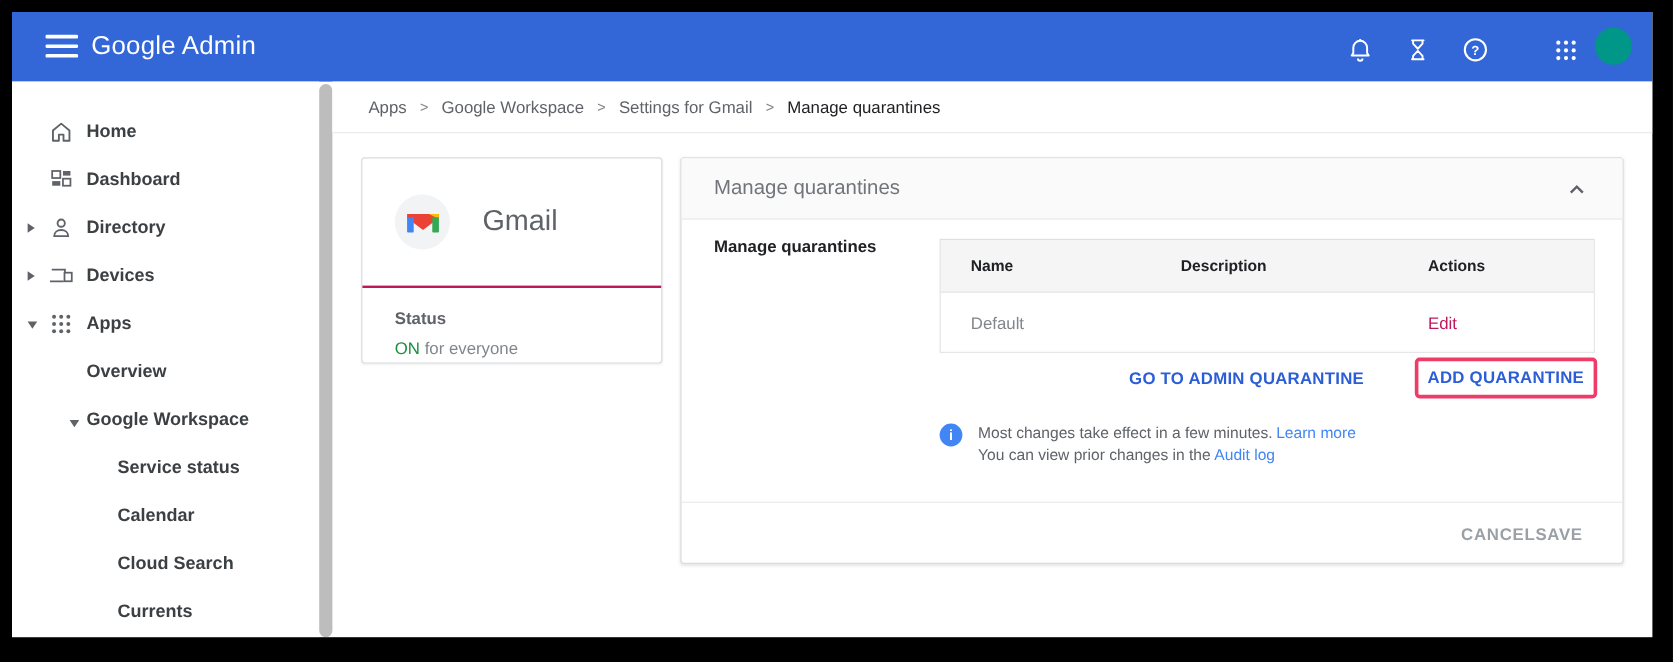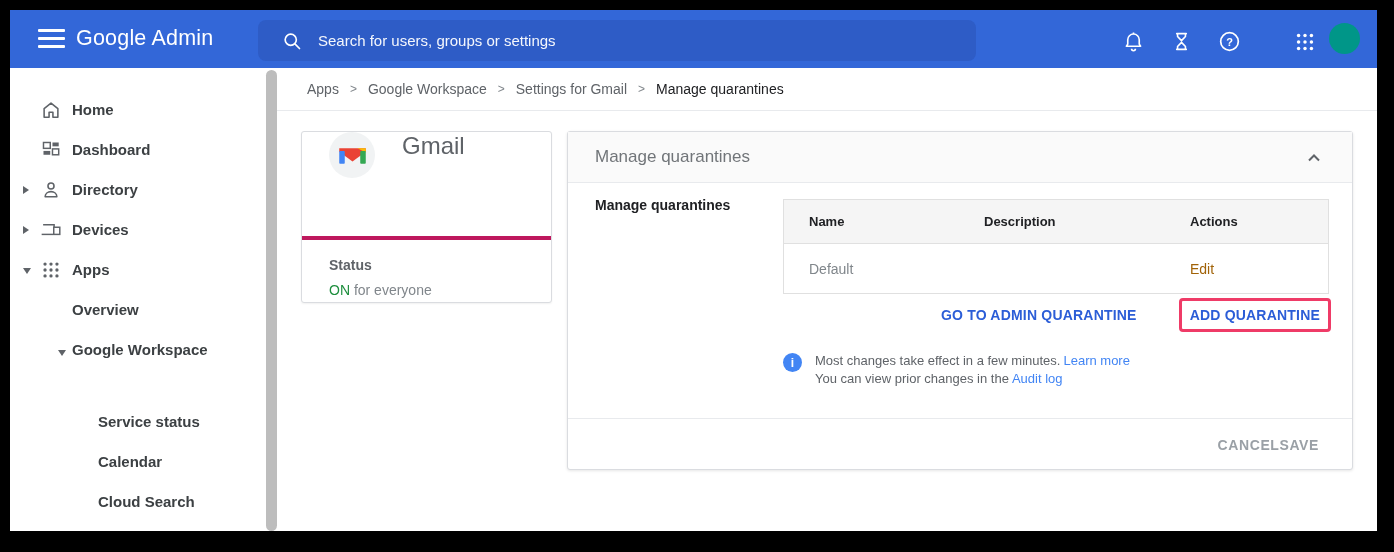--- a/index.html
+++ b/index.html
@@ -21,53 +21,53 @@
 
   
   .sidebar { position:absolute; left:0; top:58px; width:256px; height:463px; background:#fff; padding-top:22px;font-weight:bold; }
   .nav-item { position:relative; height:40px; cursor:pointer; }
   .nav-arrow { position:absolute; left:13px; top:16px; width:0; height:0; }
   .tri-right { border-top:4.5px solid transparent; border-bottom:4.5px solid transparent; border-left:6.5px solid #5f6368; }
   .tri-down  { border-left:4.5px solid transparent; border-right:4.5px solid transparent; border-top:6.5px solid #5f6368; margin-top:2px; }
   .nav-arrow-sub { position:absolute; left:48px; top:18px; }
   .nav-icon { position:absolute; left:30px; top:9px; width:22px; height:22px; }
   .nav-label { position:absolute; left:62px; top:11px; font-size:15px; color:#3c4043; white-space:nowrap; }
-  .nav-label.lvl3 { left:88px;margin-top:32px; }
+  .nav-label.lvl3 { left:88px; }
   .nav-scrollbar { position:absolute; left:256px; top:60px; width:11px; height:461px; background:#bdbdbd; border-radius:6px; cursor:pointer; }
 
   
   .breadcrumb-bar { position:absolute; left:267px; top:58px; width:1100px; height:43px; background:#fff; border-bottom:1px solid #e8eaed; display:flex; align-items:center; padding-left:30px; }
   .crumb { font-size:14px; color:#5f6368; cursor:pointer; }
   .crumb-sep { font-size:12px; color:#80868b; margin:0 11px; }
   .crumb.current { color:#202124; font-weight:500; cursor:default; }
 
   
   .app-card { position:absolute; left:291px; top:121px; width:251px; height:172px; background:#fff; border:1px solid #dadce0; border-radius:3px; box-shadow:0 1px 2px rgba(0,0,0,0.06); }
-  .app-card-top { height:108px; border-bottom:4px solid #be185d; display:flex; padding-left:27px; }
+  .app-card-top { height:108px; border-bottom:2px solid #be185d; display:flex; align-items:center; padding-left:27px; }
   .app-logo-circle { width:46px; height:46px; border-radius:50%; background:#f1f3f4; display:flex; align-items:center; justify-content:center; }
   .app-name { font-size:24px; color:#5f6368; margin-left:27px; }
   .app-card-status { padding:17px 0 0 27px; }
   .status-label { font-size:14px; font-weight:bold; color:#5f6368; }
   .status-line { margin-top:9px; font-size:14px; color:#80868b; }
   .status-on { color:#1e8e3e; }
 
   
   .settings-card { position:absolute; left:557px; top:121px; width:786px; height:339px; background:#fff; border:1px solid #dadce0; border-radius:3px; box-shadow:0 1px 3px rgba(0,0,0,0.10); }
   .panel-header { position:relative; height:51px; background:#fafafa; border-bottom:1px solid #e8eaed; }
   .panel-title { position:absolute; left:27px; top:15px; font-size:17px; color:#717579; }
   .panel-collapse { position:absolute; right:26px; top:14px; width:24px; height:24px; cursor:pointer; }
   .panel-body { position:relative; height:287px; }
   .section-label { position:absolute; left:27px; top:14px; font-size:14px; font-weight:bold; color:#202124; }
 
   .q-table { position:absolute; left:215px; top:16px; width:546px; border:1px solid #e0e0e0; }
   .q-thead { display:grid; grid-template-columns:175px 206px 1fr; height:44px; background:#f5f5f5; border-bottom:1px solid #e0e0e0; align-items:center; }
   .q-th { font-size:13px; font-weight:bold; color:#202124; padding-left:25px; }
   .q-row { display:grid; grid-template-columns:175px 206px 1fr; height:49px; background:#fff; align-items:center; }
   .q-cell { font-size:14px; color:#80868b; padding-left:25px; }
-  .q-cell a { color:#a16207; text-decoration:none; cursor:pointer; }
+  .q-cell a { color:#be185d; text-decoration:none; cursor:pointer; }
 
   .links-row { position:absolute; top:115px; right:21px; height:34px; display:flex; align-items:center;gap:29px; }
   .action-link { font-size:14px; font-weight:bold; color:#2b5dd7; letter-spacing:0.2px; text-decoration:none; cursor:pointer; white-space:nowrap; }
   .go-link { margin-right:13px; }
   .add-box { border:3px solid #ef3b67; border-radius:4px; padding:5px 8px; }
 
   .info-row { position:absolute; left:215px; top:169px; display:flex; }
   .info-icon { width:19px; height:19px; border-radius:50%; background:#4285f4; color:#fff; font-size:12px; font-weight:bold; display:flex; align-items:center; justify-content:center; flex:0 0 auto; margin-top:1px; }
   .info-text { margin-left:13px; font-size:13px; color:#5f6368; line-height:17.5px; }
   .info-text a { color:#4285f4; text-decoration:none; cursor:pointer; margin-left:3px; }
@@ -82,27 +82,20 @@
   <div id="window">
 
     <div class="appbar">
       <div class="hamburger">
         <span></span>
           <span></span>
           <span></span>
       </div>
       <div class="brand">Google Admin</div>
 
-      <div class="searchbar">
-        <svg width="20" height="20" viewBox="0 0 24 24">
-          <circle cx="10.5" cy="10.5" r="6.7" fill="none" stroke="#fff" stroke-width="2"></circle>
-          <line x1="15.5" y1="15.5" x2="21" y2="21" stroke="#fff" stroke-width="2" stroke-linecap="round"></line>
-        </svg>
-        <input class="search-input" placeholder="Search for users, groups or settings" style="">
-      </div>
 
       <div class="appbar-icon" style="left:1112px">
         <svg width="23" height="23" viewBox="0 0 24 24" fill="none" stroke="#fff" stroke-width="1.7">
           <path d="M12 4.2a6 6 0 0 0-6 6v4.6L4.6 17h14.8L18 14.8v-4.6a6 6 0 0 0-6-6z" stroke-linejoin="round"></path>
           <path d="M10 19.6a2 2 0 0 0 4 0"></path>
           <line x1="12" y1="2.6" x2="12" y2="4.2"></line>
         </svg>
       </div>
       <div class="appbar-icon" style="left:1160px">
         <svg width="21" height="23" viewBox="0 0 24 24" fill="none" stroke="#fff" stroke-width="1.8">

